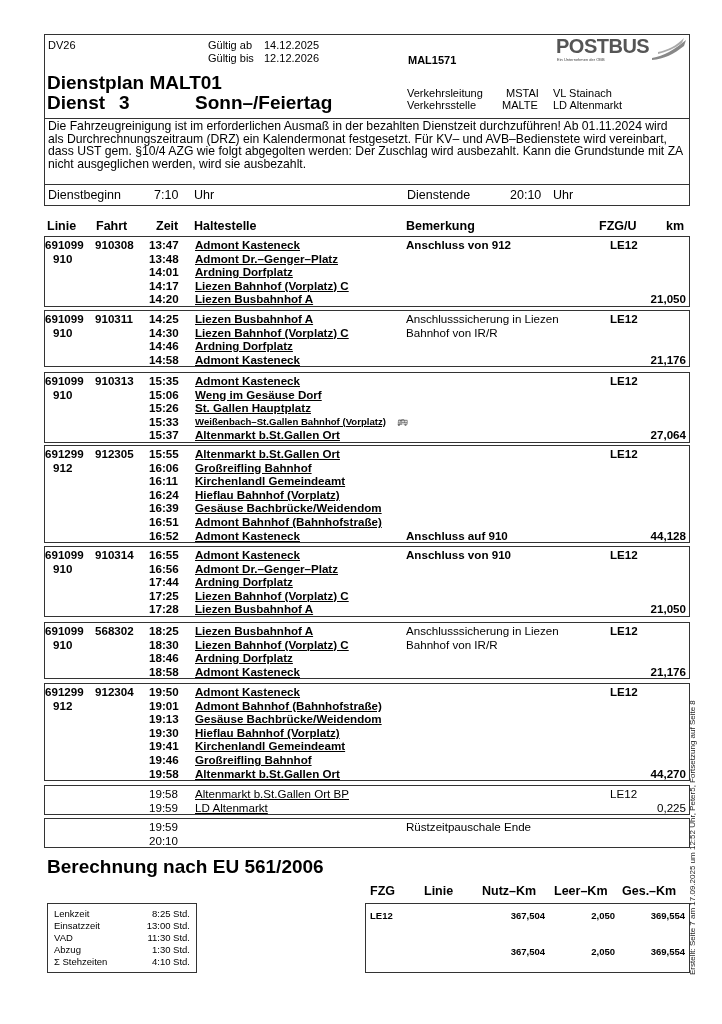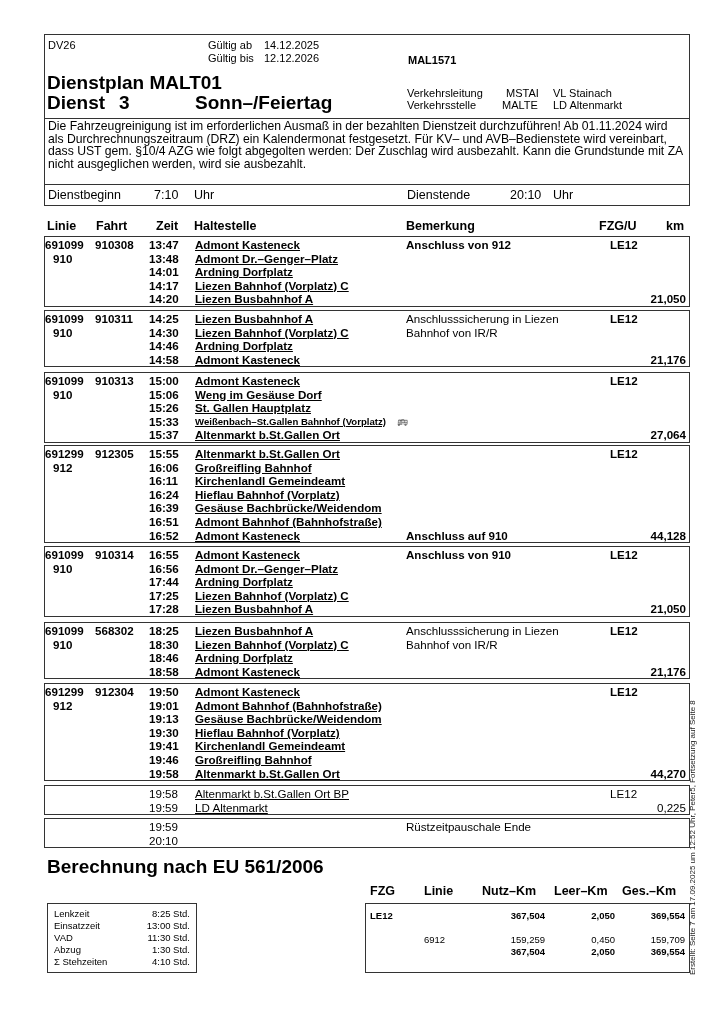--- a/index.html
+++ b/index.html
@@ -41,20 +41,28 @@
   <span class="abs t11" style="left:163px;top:4px;">Gültig ab</span>
   <span class="abs t11" style="left:219px;top:4px;">14.12.2025</span>
   <span class="abs t11" style="left:163px;top:17px;">Gültig bis</span>
   <span class="abs t11" style="left:219px;top:17px;">12.12.2026</span>
   <span class="abs t11 b" style="left:363px;top:19px;">MAL1571</span>
   <span class="abs title" style="left:2px;top:38px;">Dienstplan MALT01</span>
   <span class="abs title" style="left:2px;top:58px;">Dienst</span>
   <span class="abs title" style="left:74px;top:58px;">3</span>
   <span class="abs title" style="left:150px;top:58px;">Sonn–/Feiertag</span>
 
+  <div class="abs" style="left:511px;top:1px;width:130px;height:30px;">
+    <span class="abs logo-text" style="left:0;top:-1px;">POSTBUS</span>
+    <svg class="abs" style="left:92px;top:2px;" width="40" height="22">
+      <path d="M4 20 C16 18 26 12 38 2 L36 8 C26 16 16 21 4 22 Z" fill="#888"></path>
+      <path d="M10 14 C20 12 28 8 36 0 L34 5 C26 11 18 14 10 16 Z" fill="#aaa"></path>
+    </svg>
+    <span class="abs" style="left:1px;top:21px;font-size:4px;color:#444;">Ein Unternehmen der ÖBB</span>
+  </div>
 
   <span class="abs t11" style="left:362px;top:52px;">Verkehrsleitung</span>
   <span class="abs t11" style="left:461px;top:52px;">MSTAI</span>
   <span class="abs t11" style="left:508px;top:52px;">VL Stainach</span>
   <span class="abs t11" style="left:362px;top:64px;">Verkehrsstelle</span>
   <span class="abs t11" style="left:457px;top:64px;">MALTE</span>
   <span class="abs t11" style="left:508px;top:64px;">LD Altenmarkt</span>
 </div>
 
 <div class="note">Die Fahrzeugreinigung ist im erforderlichen Ausmaß in der bezahlten Dienstzeit durchzuführen! Ab 01.11.2024 wird als Durchrechnungszeitraum (DRZ) ein Kalendermonat festgesetzt. Für KV– und AVB–Bedienstete wird vereinbart, dass UST gem. §10/4 AZG wie folgt abgegolten werden: Der Zuschlag wird ausbezahlt. Kann die Grundstunde mit ZA nicht ausgeglichen werden, wird sie ausbezahlt.</div>
@@ -128,21 +136,21 @@
         <span class="c-zeit" style="font-weight: bold;">14:58</span>
         <span class="c-halt" style="font-weight: bold;">Admont Kasteneck</span>
         <span class="c-km" style="font-weight: bold;">21,176</span>
       </div>
     </div>
     <div class="trip" style="top: 372px; height: 71px;">
       <div class="row" style="top: 1px;">
         <span class="c-linie" style="font-weight: bold;">691099</span>
         <span class="c-fahrt" style="font-weight: bold;">910313</span>
         <span class="c-fzg" style="font-weight: bold;">LE12</span>
-        <span class="c-zeit" style="font-weight: bold;">15:00</span>
+        <span class="c-zeit" style="font-weight: bold;">15:35</span>
         <span class="c-halt" style="font-weight: bold;">Admont Kasteneck</span>
       </div>
       <div class="row" style="top: 14.6px;">
         <span class="c-linie" style="font-weight: bold; left: 8px;">910</span>
         <span class="c-zeit" style="font-weight: bold;">15:06</span>
         <span class="c-halt" style="font-weight: bold;">Weng im Gesäuse Dorf</span>
       </div>
       <div class="row" style="top: 28.2px;">
         <span class="c-zeit" style="font-weight: bold;">15:26</span>
         <span class="c-halt" style="font-weight: bold;">St. Gallen Hauptplatz</span>
@@ -330,27 +338,20 @@
     <div class="sumrow"><span>Σ Stehzeiten</span><span class="v">4:10 Std.</span></div>
   </div>
 <div class="kmbox" id="kmbox">
     <div class="kmrow" style="top: 6px;">
       <span style="left:4px;font-weight:bold;">LE12</span>
       <span style="left:58px;"></span>
       <span style="right:144px;font-weight:bold;">367,504</span>
       <span style="right:74px;font-weight:bold;">2,050</span>
       <span style="right:4px;font-weight:bold;">369,554</span>
     </div>
-    <div class="kmrow" style="top: 30px;">
-      <span style="left:4px;font-weight:bold;"></span>
-      <span style="left:58px;">6912</span>
-      <span style="right:144px;">159,259</span>
-      <span style="right:74px;">0,450</span>
-      <span style="right:4px;">159,709</span>
-    </div>
     <div class="kmrow" style="top: 42px;">
       <span style="left:4px;font-weight:bold;"></span>
       <span style="left:58px;"></span>
       <span style="right:144px;font-weight:bold;">367,504</span>
       <span style="right:74px;font-weight:bold;">2,050</span>
       <span style="right:4px;font-weight:bold;">369,554</span>
     </div>
   </div>
 
 <div class="side">Erstellt: Seite 7 am 17.09.2025 um 12:52 Uhr, Peter5, Fortsetzung auf Seite 8</div>

